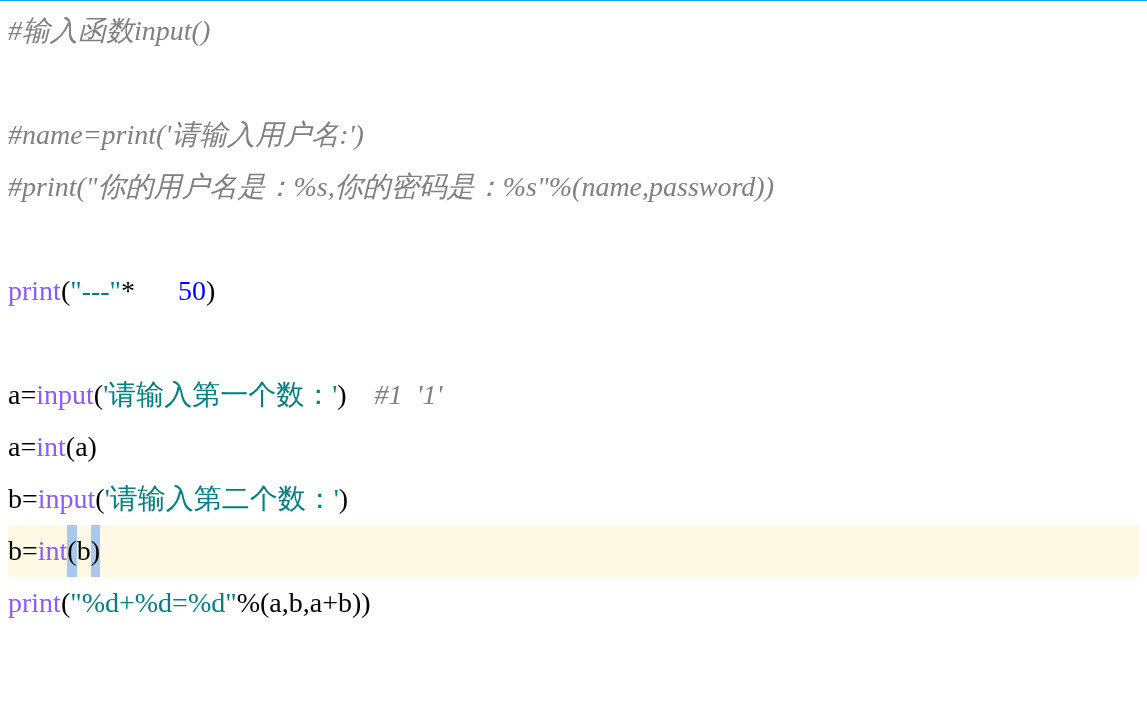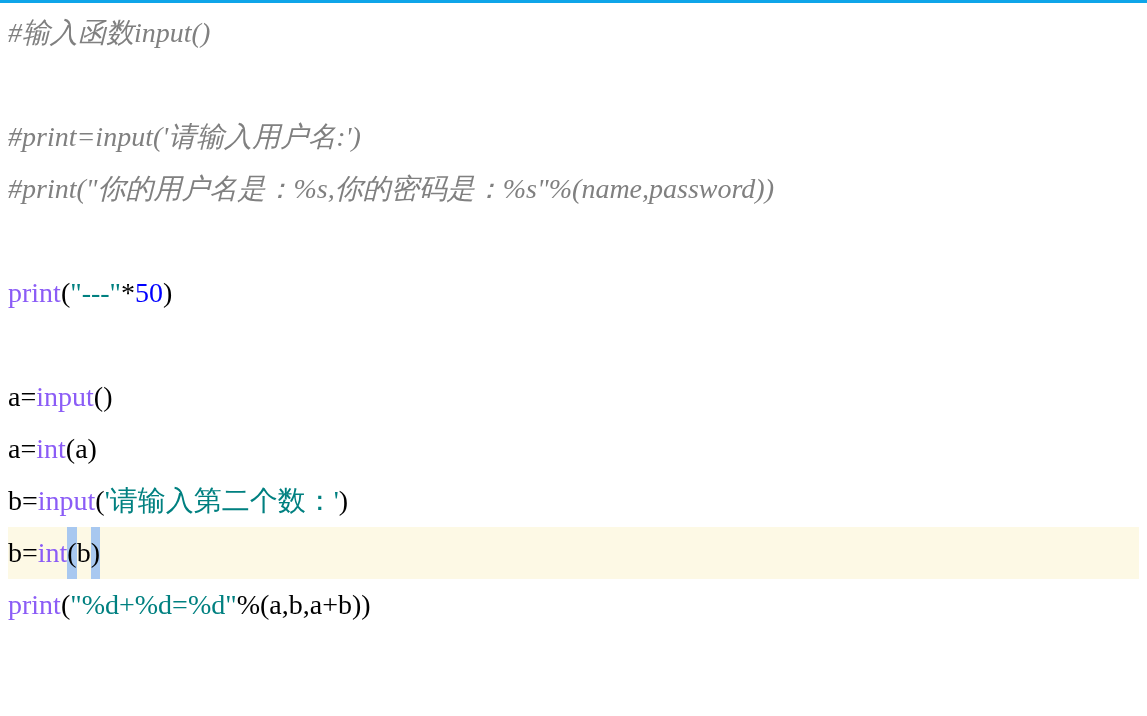--- a/index.html
+++ b/index.html
@@ -6,37 +6,37 @@
   body {
     background: #ffffff;
     font-family: "SimSun", "宋体", "FangSong", serif;
     font-size: 28px;
     line-height: 1.85;
     padding: 0;
     width: 1147px;
     overflow: hidden;
   }
   .editor {
-    border-top: 3px solid #0ea5e9;
+    border-top: 1px solid #0ea5e9;
     padding: 4px 8px 0 8px;
   }
   .line {
     white-space: pre;
     min-height: 52px;
     display: flex;
     align-items: center;
   }
   .comment {
     color: #808080;
     font-style: italic;
   }
   .ident { color: #000000; }
   .func { color: #8b5cf6; }
   .string { color: #008080; }
-  .number { color: #0000ff; }
+  .number { color: #0000ff; margin-left: 43px; }
   .op { color: #000000; }
   .punct { color: #000000; }
   .highlight-line {
     background: #fdf9e5;
   }
   .sel {
     background: #a8c8f0;
   }
   .caret {
     border-right: 2px solid #000;
@@ -46,32 +46,32 @@
 </style>
 </head>
 <body>
 
 <div class="editor">
 
   <div class="line"><span class="comment">#输入函数input()</span></div>
 
   <div class="line"><span></span></div>
 
-  <div class="line"><span class="comment">#print=input('请输入用户名:')</span></div>
+  <div class="line"><span class="comment">#name=print('请输入用户名:')</span></div>
 
 
   <div class="line"><span class="comment">#print("你的用户名是：%s,你的密码是：%s"%(name,password))</span></div>
 
   <div class="line"><span></span></div>
 
   <div class="line"><span class="func">print</span><span class="punct">(</span><span class="string">"---"</span><span class="op">*</span><span class="number">50</span><span class="punct">)</span></div>
 
   <div class="line"><span></span></div>
 
-  <div class="line"><span class="ident">a</span><span class="op">=</span><span class="func">input</span><span class="punct">(</span><span class="punct">)</span><span>    </span></div>
+  <div class="line"><span class="ident">a</span><span class="op">=</span><span class="func">input</span><span class="punct">(</span><span class="string">'请输入第一个数：'</span><span class="punct">)</span><span>    </span><span class="comment">#1  '1'</span></div>
 
   <div class="line"><span class="ident">a</span><span class="op">=</span><span class="func">int</span><span class="punct">(</span><span class="ident">a</span><span class="punct">)</span></div>
 
   <div class="line"><span class="ident">b</span><span class="op">=</span><span class="func">input</span><span class="punct">(</span><span class="string">'请输入第二个数：'</span><span class="punct">)</span></div>
 
   <div class="line-wrap">
     <div class="line highlight-line"><span class="ident">b</span><span class="op">=</span><span class="func">int</span><span class="punct sel">(</span><span class="ident">b</span><span class="punct sel">)</span><span class="caret"></span></div>
   </div>
 
   <div class="line"><span class="func">print</span><span class="punct">(</span><span class="string">"%d+%d=%d"</span><span class="op">%</span><span class="punct">(</span><span class="ident">a</span><span class="punct">,</span><span class="ident">b</span><span class="punct">,</span><span class="ident">a+b</span><span class="punct">)</span><span class="punct">)</span></div>

